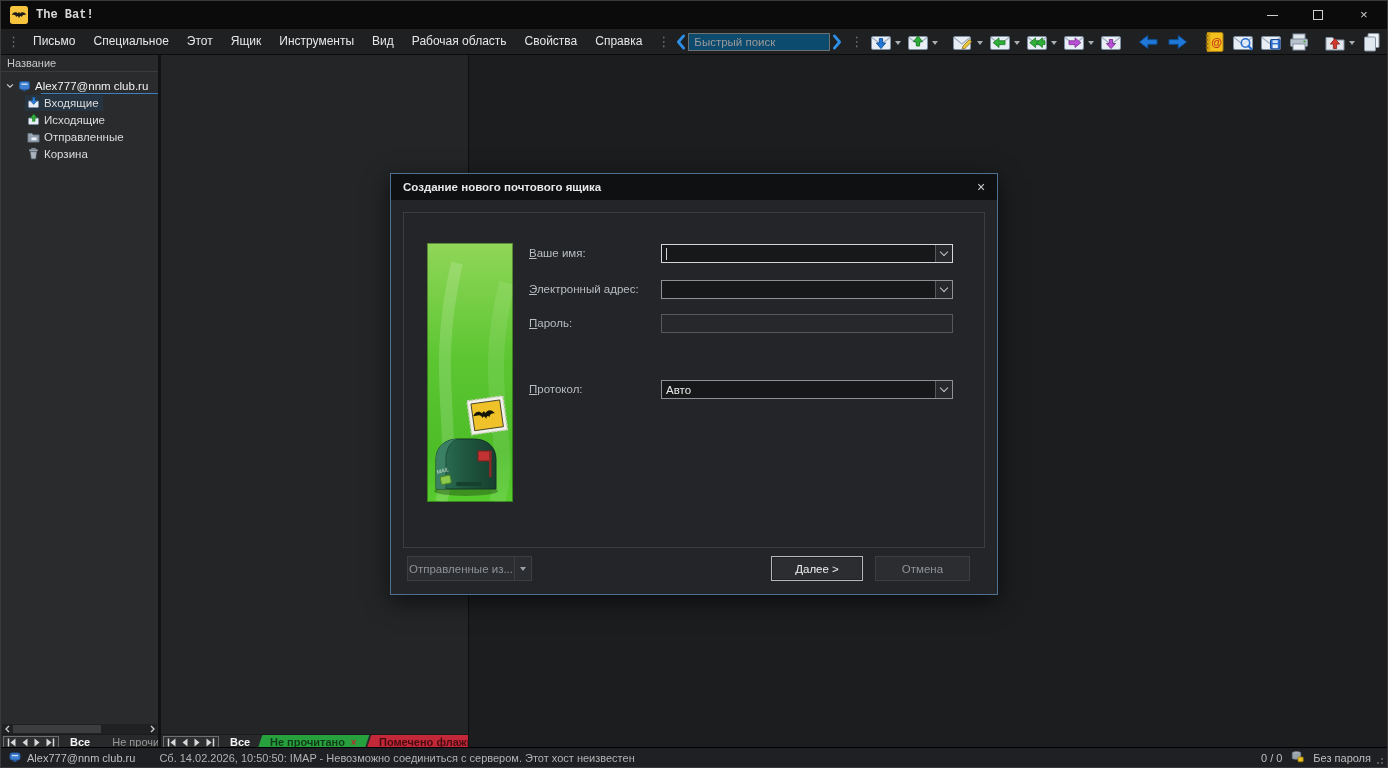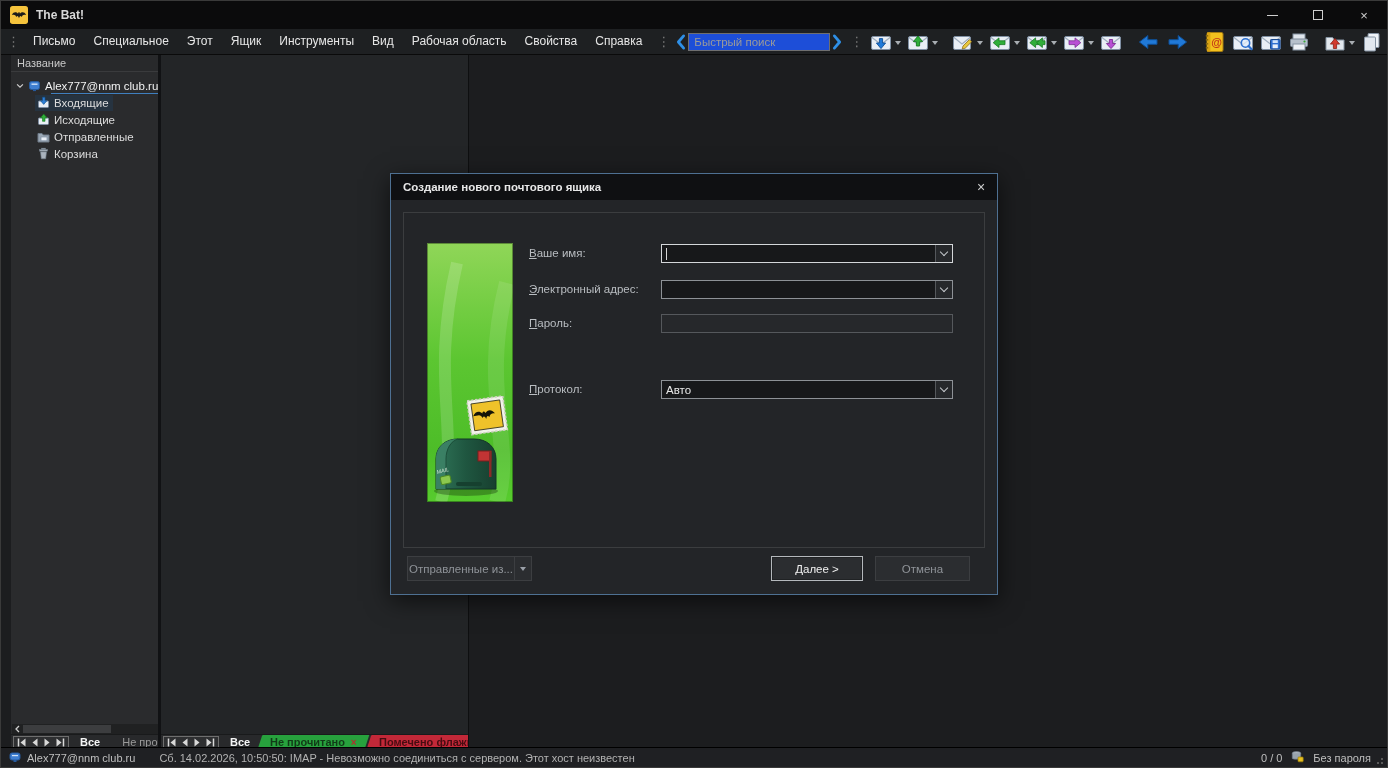--- a/index.html
+++ b/index.html
@@ -3,45 +3,45 @@
 <meta charset="utf-8">
 <style>
   * { box-sizing: border-box; margin: 0; padding: 0; }
   html,body { background:#000; }
   body { font-family:"Liberation Sans", sans-serif; }
   #frame { position:relative; width:1388px; height:768px; background:#1c1d1f;
            border:1px solid #3a3a3a; overflow:hidden; color:#ddd; }
 
   
   #titlebar { position:absolute; left:0; top:0; width:100%; height:28px; background:#0b0b0c;
-              display:flex; align-items:center; }
+              display:flex; align-items:center;font-family:Liberation Mono, monospace; }
   #app-icon { margin:0 8px 0 9px; display:flex; }
   #win-title { font-size:12px; font-weight:bold; color:#d8d8d8; }
   #win-controls { margin-left:auto; display:flex; height:100%; }
   .wbtn { width:46px; height:100%; display:flex; align-items:center; justify-content:center; color:#cfcfcf; font-size:13px; }
   .glyph-min { width:11px; height:1px; background:#cfcfcf; display:block; }
   .glyph-max { width:10px; height:10px; border:1px solid #cfcfcf; display:block; }
 
   
   #menubar { position:absolute; left:0; top:28px; width:100%; height:26px; background:#1e2022;
              border-bottom:1px solid #0a0a0a; display:flex; align-items:center; white-space:nowrap; }
   .grip { color:#7a7a7a; font-size:13px; padding:0 4px 0 6px; }
   .mi { font-size:12px; color:#e6e6e6; padding:0 9px; line-height:25px; }
   .srch-nav { width:20px; height:22px; display:flex; align-items:center; justify-content:center; }
-  #search-input { width:142px; height:18px; background:#1d4ed8; border:1px solid #6f6f6f;
+  #search-input { width:142px; height:18px; background:#0c4a6e; border:1px solid #6f6f6f;
                   color:#b8b8b8; font-size:11.5px; padding:0 5px; font-family:"Liberation Sans",sans-serif; }
   #search-input::placeholder { color:#9a9a9a; opacity:1; }
   .vsep { width:1px; height:18px; background:#3f3f3f; margin:0 4px; display:inline-block; }
   .tb { height:24px; display:flex; align-items:center; padding:0 2px; }
   .tb svg { display:block; }
   .dd { width:0; height:0; border-left:3.5px solid transparent; border-right:3.5px solid transparent;
         border-top:4px solid #a8adb2; margin:2px 1px 0 2px; display:inline-block; }
 
   
-  #left-panel  { position:absolute; left:0; top:54px; width:157px; height:694px; background:#2a2b2d;margin-left:10px; }
+  #left-panel  { position:absolute; left:0; top:54px; width:157px; height:694px; background:#2a2b2d; }
   #divider1 { position:absolute; left:157px; top:54px; width:3px; height:694px; background:#111214; }
   #mid-panel   { position:absolute; left:160px; top:54px; width:307px; height:694px; background:#232527; overflow:hidden; }
   #divider2 { position:absolute; left:467px; top:54px; width:1px; height:694px; background:#0e0f10; }
   #main-panel  { position:absolute; left:468px; top:54px; width:920px; height:694px; background:#1c1d1f; }
 
   #tree-header { height:17px; line-height:17px; font-size:11px; color:#c8c8c8;
                  padding-left:6px; border-bottom:1px solid #3a3b3d; background:#28292b; }
   #tree { padding-top:5px; }
   .trow { height:17px; display:flex; align-items:center; font-size:11.5px; color:#dcdcdc; white-space:nowrap; }
   .trow .exp { width:14px; display:flex; justify-content:center; margin-left:2px; }

